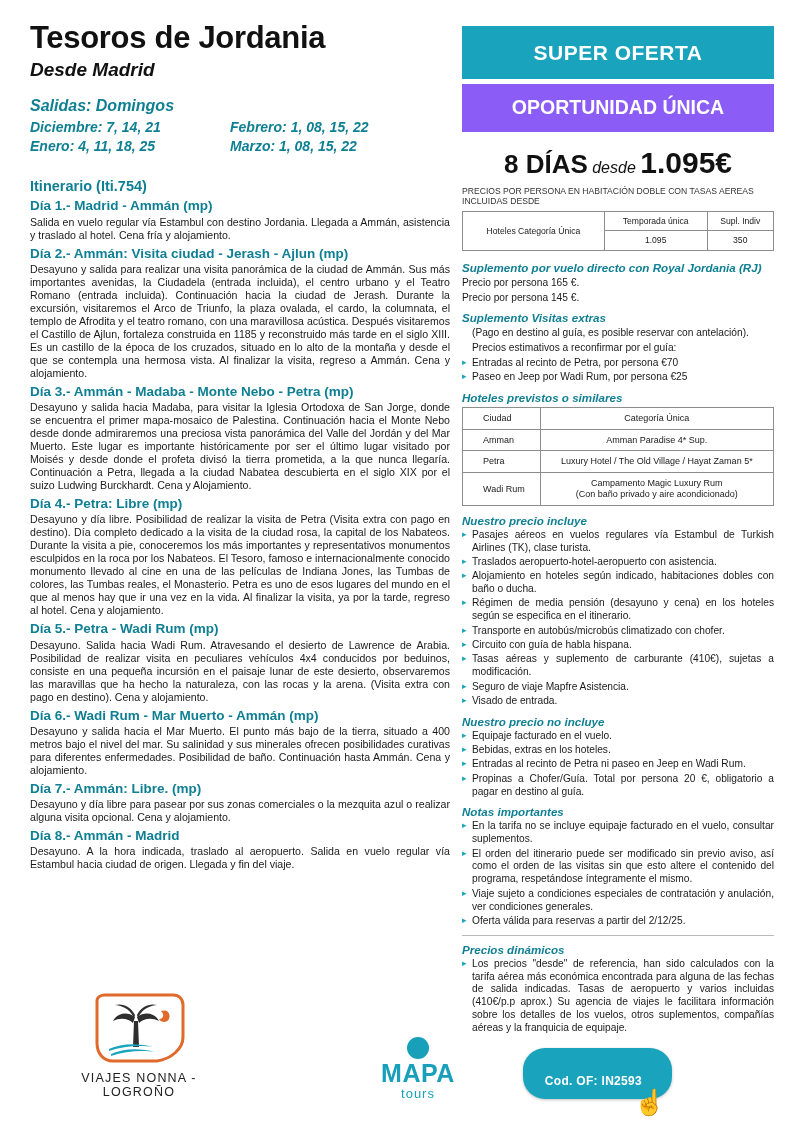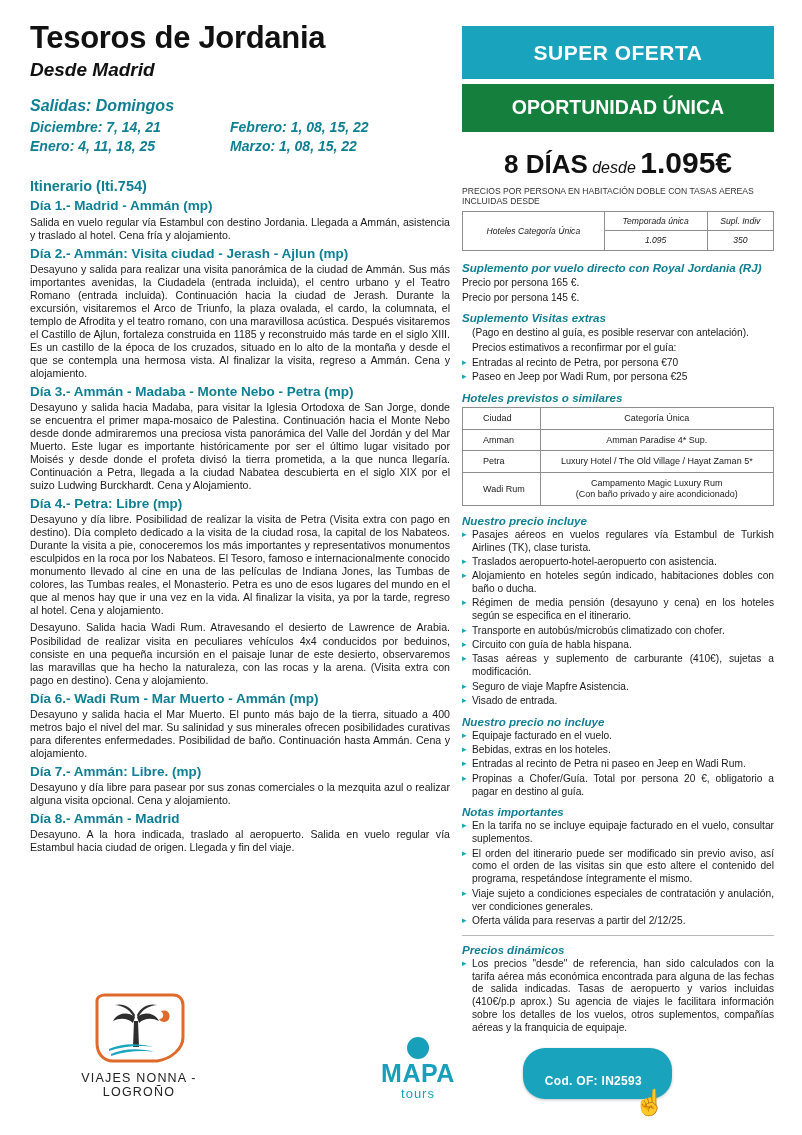--- a/index.html
+++ b/index.html
@@ -135,21 +135,21 @@
     background: #1aa3bd;
     color: #fff;
     text-align: center;
     font-size: 21px;
     font-weight: bold;
     letter-spacing: 0.5px;
     padding: 16px 4px;
     line-height: 1;
   }
   .banner2 {
-    background: #15803d;
+    background: #8b5cf6;
     color: #fff;
     text-align: center;
     font-size: 19.5px;
     font-weight: bold;
     padding: 14px 4px;
     margin-top: 5px;
     line-height: 1;
   }
   .price-line {
     text-align: center;
@@ -171,21 +171,20 @@
     border-collapse: collapse;
     font-size: 8.6px;
     margin-bottom: 10px;
   }
   table.mini td, table.mini th {
     border: 1px solid #8d8d8d;
     padding: 4px 3px;
     text-align: center;
     font-weight: normal;
     line-height: 1.2;
-    font-style: italic;
   }
   .sec-title {
     font-size: 11.6px;
     font-weight: bold;
     font-style: italic;
     color: #0f7f93;
     margin: 7px 0 2px 0;
   }
   .sec-text {
     font-size: 10.2px;
@@ -282,20 +281,21 @@
     </div>
     <div class="day">
       <div class="day-title">Día 3.- Ammán - Madaba - Monte Nebo - Petra (mp)</div>
       <div class="day-text">Desayuno y salida hacia Madaba, para visitar la Iglesia Ortodoxa de San Jorge, donde se encuentra el primer mapa-mosaico de Palestina. Continuación hacia el Monte Nebo desde donde admiraremos una preciosa vista panorámica del Valle del Jordán y del Mar Muerto. Este lugar es importante históricamente por ser el último lugar visitado por Moisés y desde donde el profeta divisó la tierra prometida, a la que nunca llegaría. Continuación a Petra, llegada a la ciudad Nabatea descubierta en el siglo XIX por el suizo Ludwing Burckhardt. Cena y Alojamiento.</div>
     </div>
     <div class="day">
       <div class="day-title">Día 4.- Petra: Libre (mp)</div>
       <div class="day-text">Desayuno y día libre. Posibilidad de realizar la visita de Petra (Visita extra con pago en destino). Día completo dedicado a la visita de la ciudad rosa, la capital de los Nabateos. Durante la visita a pie, conoceremos los más importantes y representativos monumentos esculpidos en la roca por los Nabateos. El Tesoro, famoso e internacionalmente conocido monumento llevado al cine en una de las películas de Indiana Jones, las Tumbas de colores, las Tumbas reales, el Monasterio. Petra es uno de esos lugares del mundo en el que al menos hay que ir una vez en la vida. Al finalizar la visita, ya por la tarde, regreso al hotel. Cena y alojamiento.</div>
     </div>
     <div class="day">
+      <div class="day-title">Día 5.- Petra - Wadi Rum (mp)</div>
       <div class="day-text">Desayuno. Salida hacia Wadi Rum. Atravesando el desierto de Lawrence de Arabia. Posibilidad de realizar visita en peculiares vehículos 4x4 conducidos por beduinos, consiste en una pequeña incursión en el paisaje lunar de este desierto, observaremos las maravillas que ha hecho la naturaleza, con las rocas y la arena. (Visita extra con pago en destino). Cena y alojamiento.</div>
     </div>
     <div class="day">
       <div class="day-title">Día 6.- Wadi Rum - Mar Muerto - Ammán (mp)</div>
       <div class="day-text">Desayuno y salida hacia el Mar Muerto. El punto más bajo de la tierra, situado a 400 metros bajo el nivel del mar. Su salinidad y sus minerales ofrecen posibilidades curativas para diferentes enfermedades. Posibilidad de baño. Continuación hasta Ammán. Cena y alojamiento.</div>
     </div>
     <div class="day">
       <div class="day-title">Día 7.- Ammán: Libre. (mp)</div>
       <div class="day-text">Desayuno y día libre para pasear por sus zonas comerciales o la mezquita azul o realizar alguna visita opcional. Cena y alojamiento.</div>
     </div>

